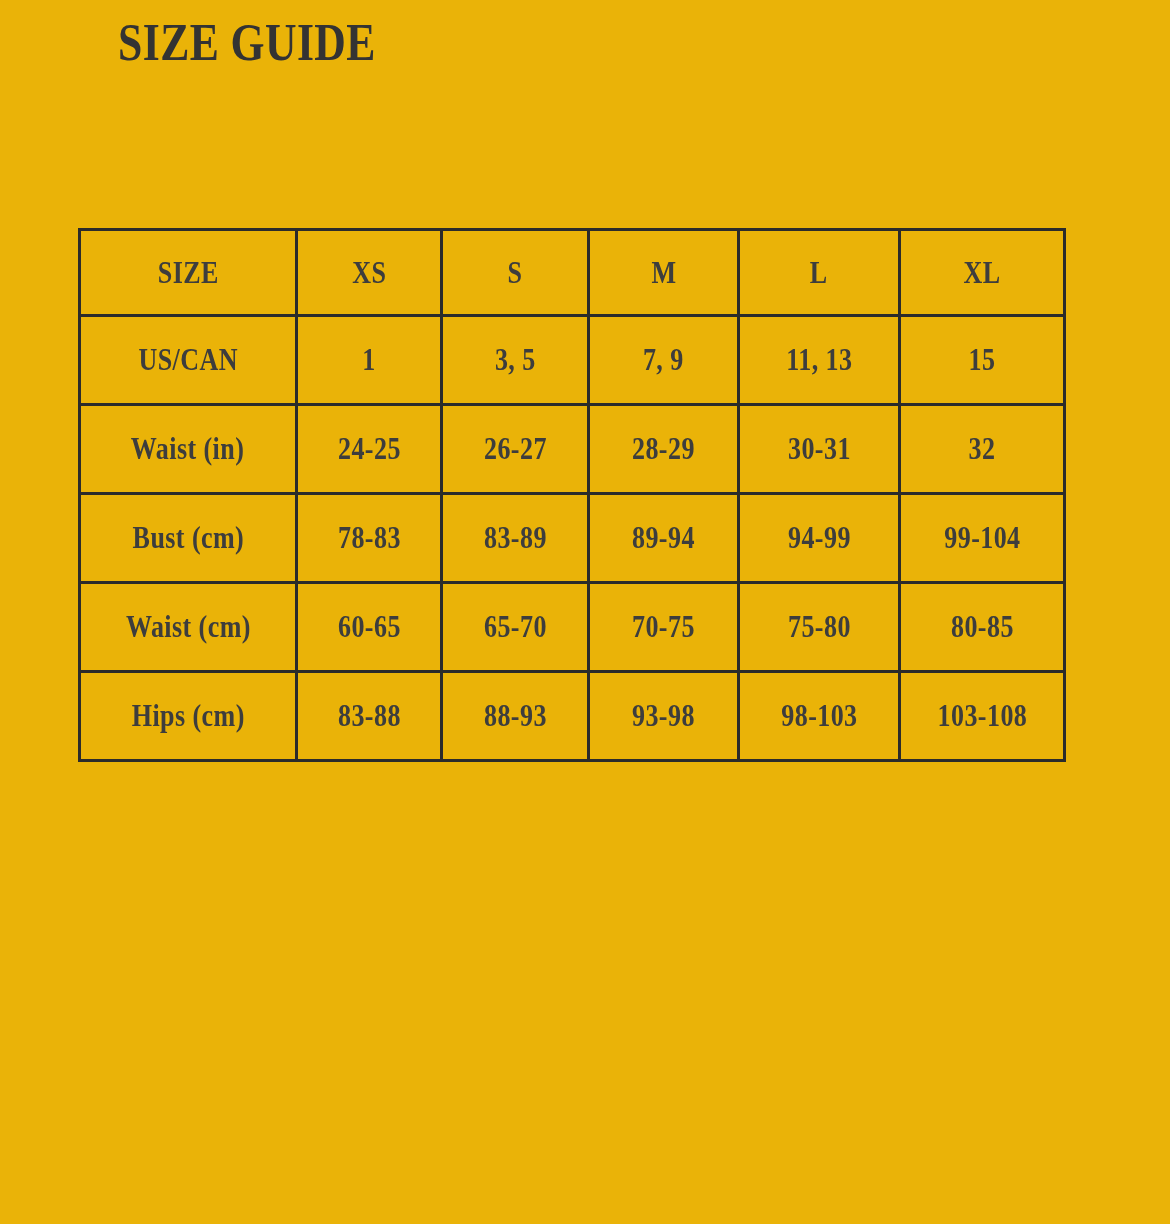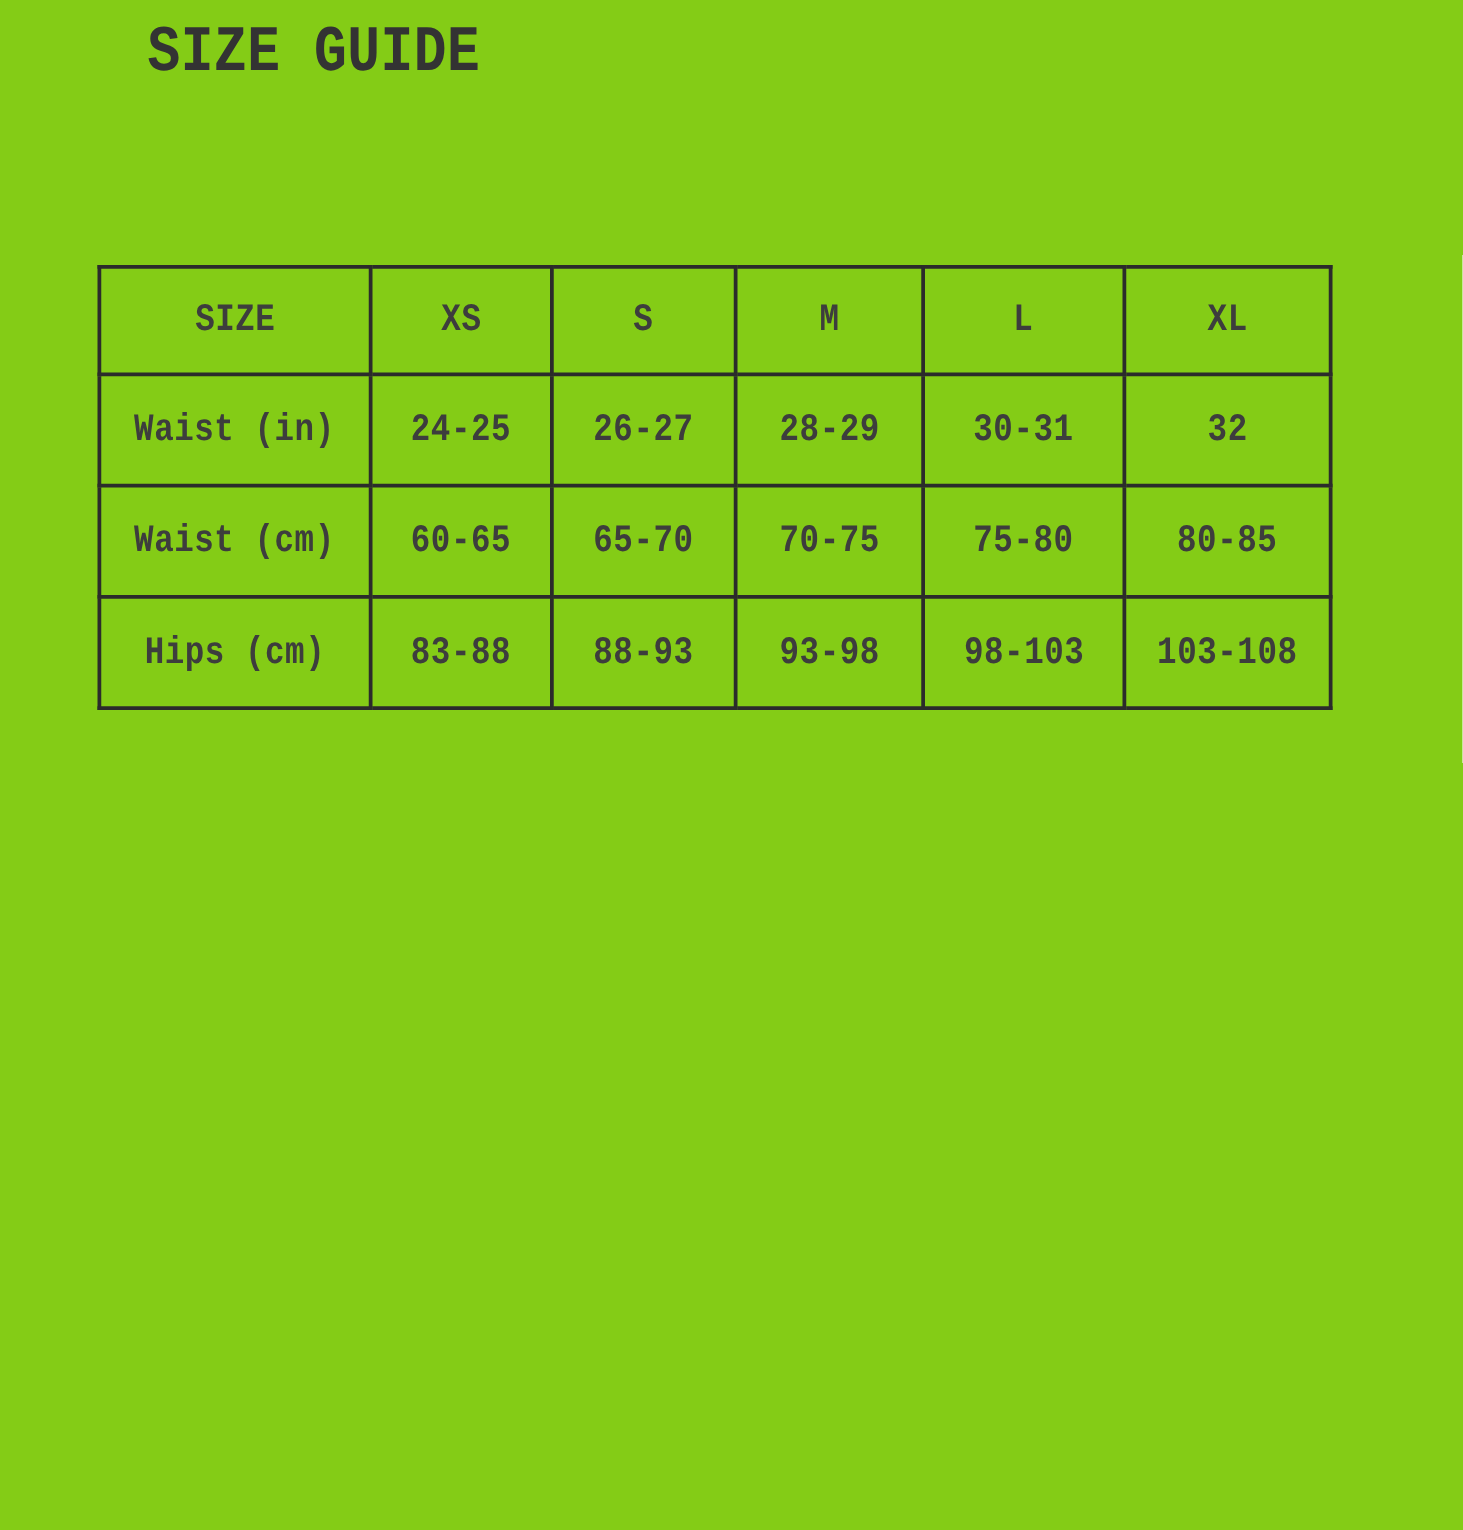--- a/index.html
+++ b/index.html
@@ -1,27 +1,27 @@
 <!DOCTYPE html>
 <html><head>
 <meta charset="utf-8">
 <style>
   html,body { margin:0; padding:0; background:#ffffff; }
   .page {
     position:relative; width:1170px; height:1224px;
-    background:#84cc16; overflow:hidden;
-    font-family:Liberation Mono, monospace;
+    background:#eab308; overflow:hidden;
+    font-family:Liberation Serif, serif;
   }
   .title {
     position:absolute; left:118px; top:14px; margin:0;
     font-size:52px; font-weight:700; color:#333333; line-height:1.1;
   }
   .title .ct { transform-origin:0 50%; }
   table.size {
-    position:absolute; left:78px; top:212px;
+    position:absolute; left:78px; top:228px;
     width:985px; border-collapse:collapse; table-layout:fixed;
   }
   table.size col.c0 { width:217px; }
   table.size col.c1 { width:145px; }
   table.size col.c2 { width:147px; }
   table.size col.c3 { width:150px; }
   table.size col.c4 { width:161px; }
   table.size col.c5 { width:165px; }
   table.size tr { height:89px; }
   table.size tr.hdr { height:86px; }
@@ -53,26 +53,42 @@
     <tbody>
       <tr class="hdr">
         <th><span class="ct">SIZE</span></th>
         <th><span class="ct">XS</span></th>
         <th><span class="ct">S</span></th>
         <th><span class="ct">M</span></th>
         <th><span class="ct">L</span></th>
         <th><span class="ct">XL</span></th>
       </tr>
       <tr>
+        <td><span class="ct">US/CAN</span></td>
+        <td><span class="ct">1</span></td>
+        <td><span class="ct">3, 5</span></td>
+        <td><span class="ct">7, 9</span></td>
+        <td><span class="ct">11, 13</span></td>
+        <td><span class="ct">15</span></td>
+      </tr>
+      <tr>
         <td><span class="ct">Waist (in)</span></td>
         <td><span class="ct">24-25</span></td>
         <td><span class="ct">26-27</span></td>
         <td><span class="ct">28-29</span></td>
         <td><span class="ct">30-31</span></td>
         <td><span class="ct">32</span></td>
+      </tr>
+      <tr>
+        <td><span class="ct">Bust (cm)</span></td>
+        <td><span class="ct">78-83</span></td>
+        <td><span class="ct">83-89</span></td>
+        <td><span class="ct">89-94</span></td>
+        <td><span class="ct">94-99</span></td>
+        <td><span class="ct">99-104</span></td>
       </tr>
       <tr>
         <td><span class="ct">Waist (cm)</span></td>
         <td><span class="ct">60-65</span></td>
         <td><span class="ct">65-70</span></td>
         <td><span class="ct">70-75</span></td>
         <td><span class="ct">75-80</span></td>
         <td><span class="ct">80-85</span></td>
       </tr>
       <tr>

